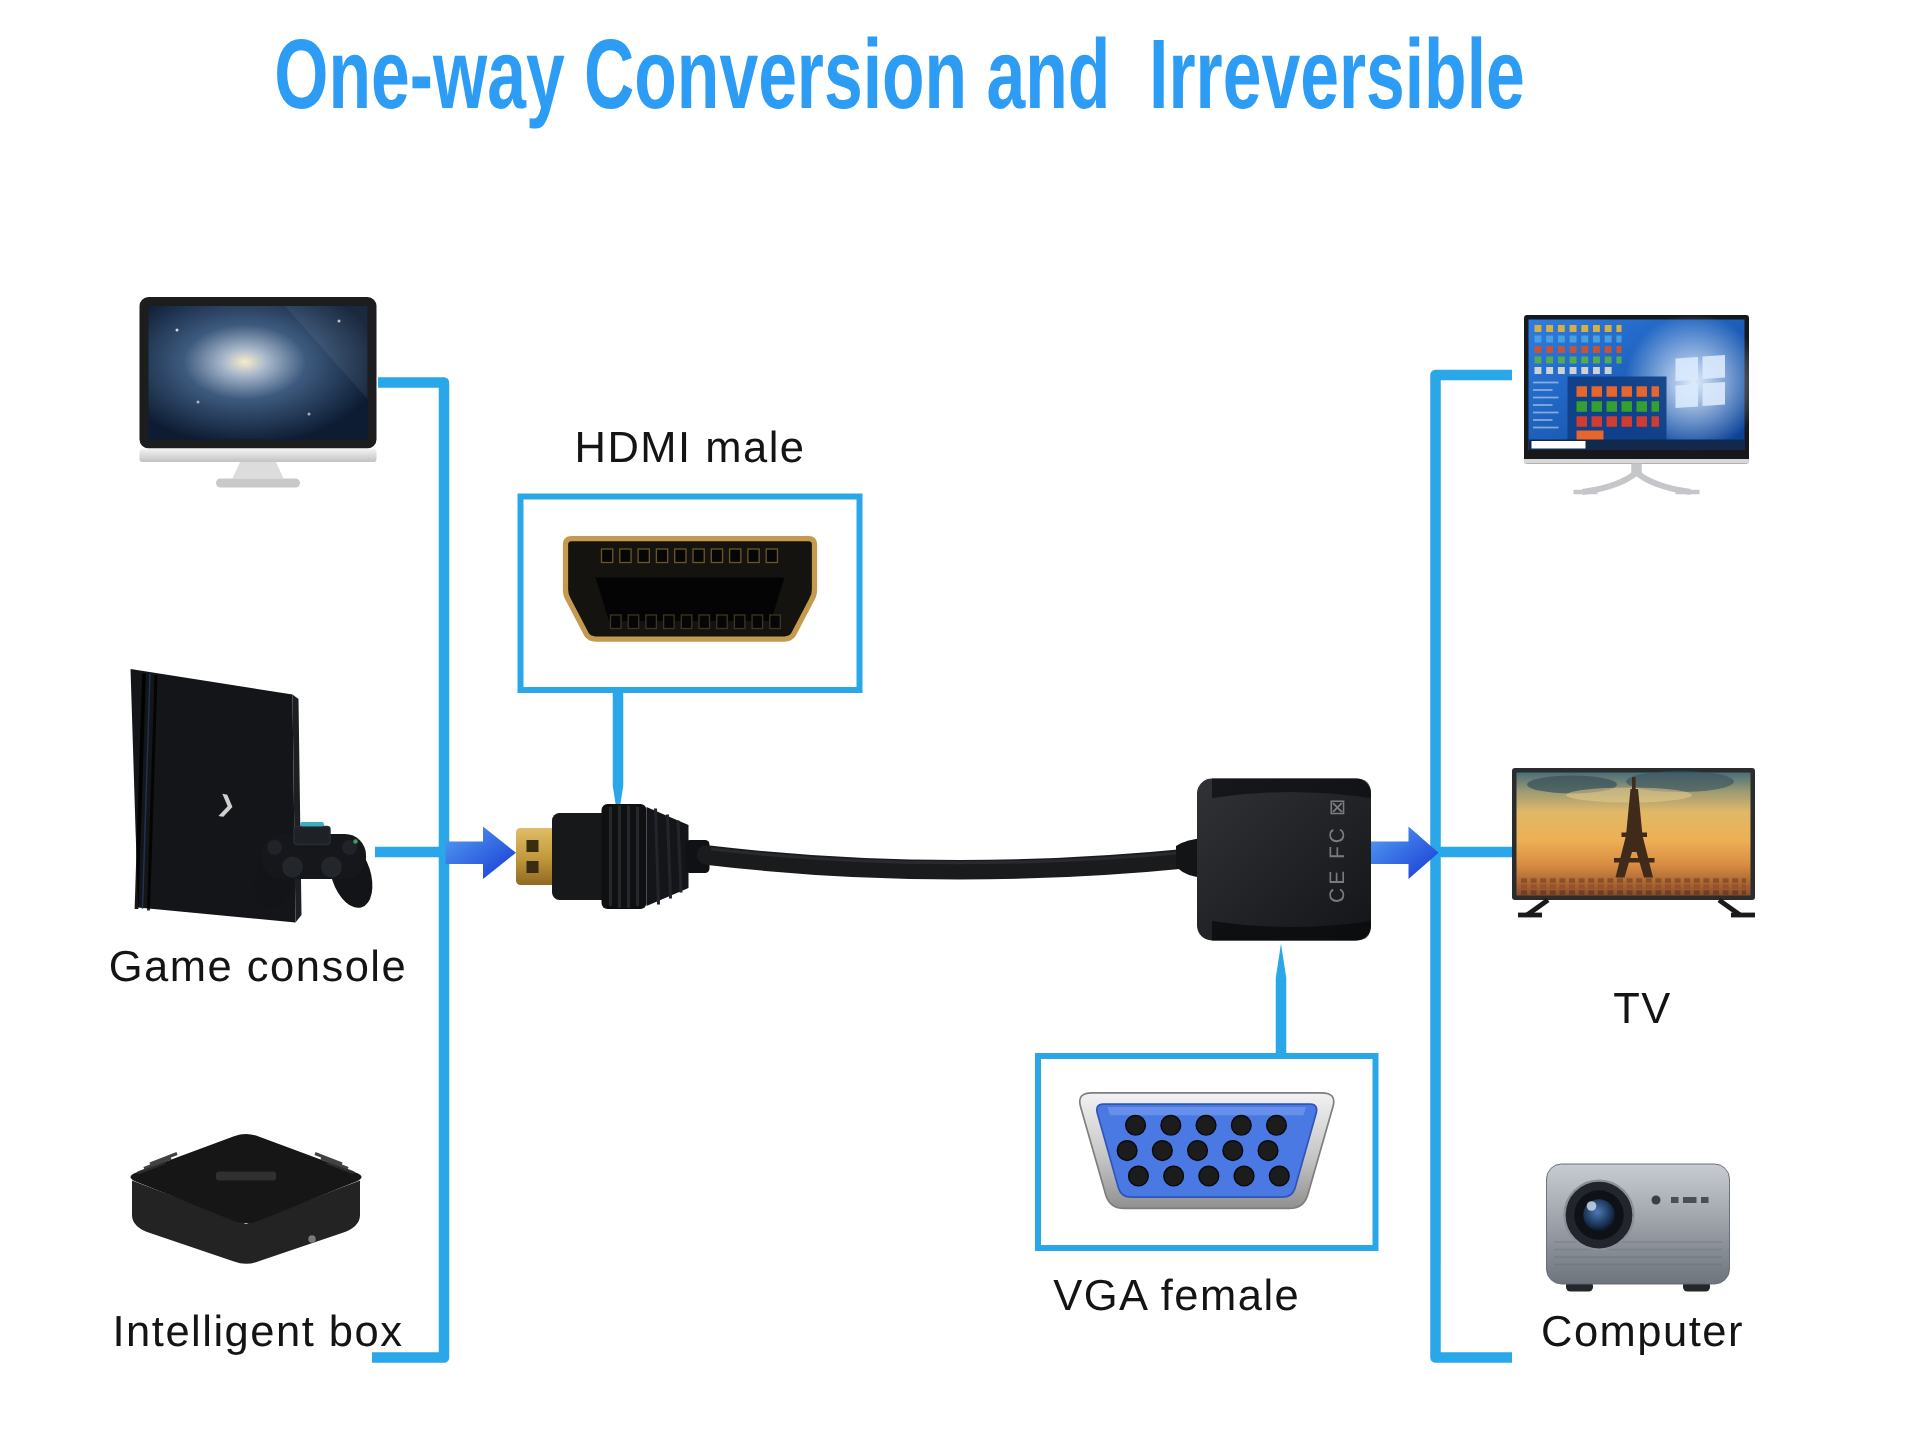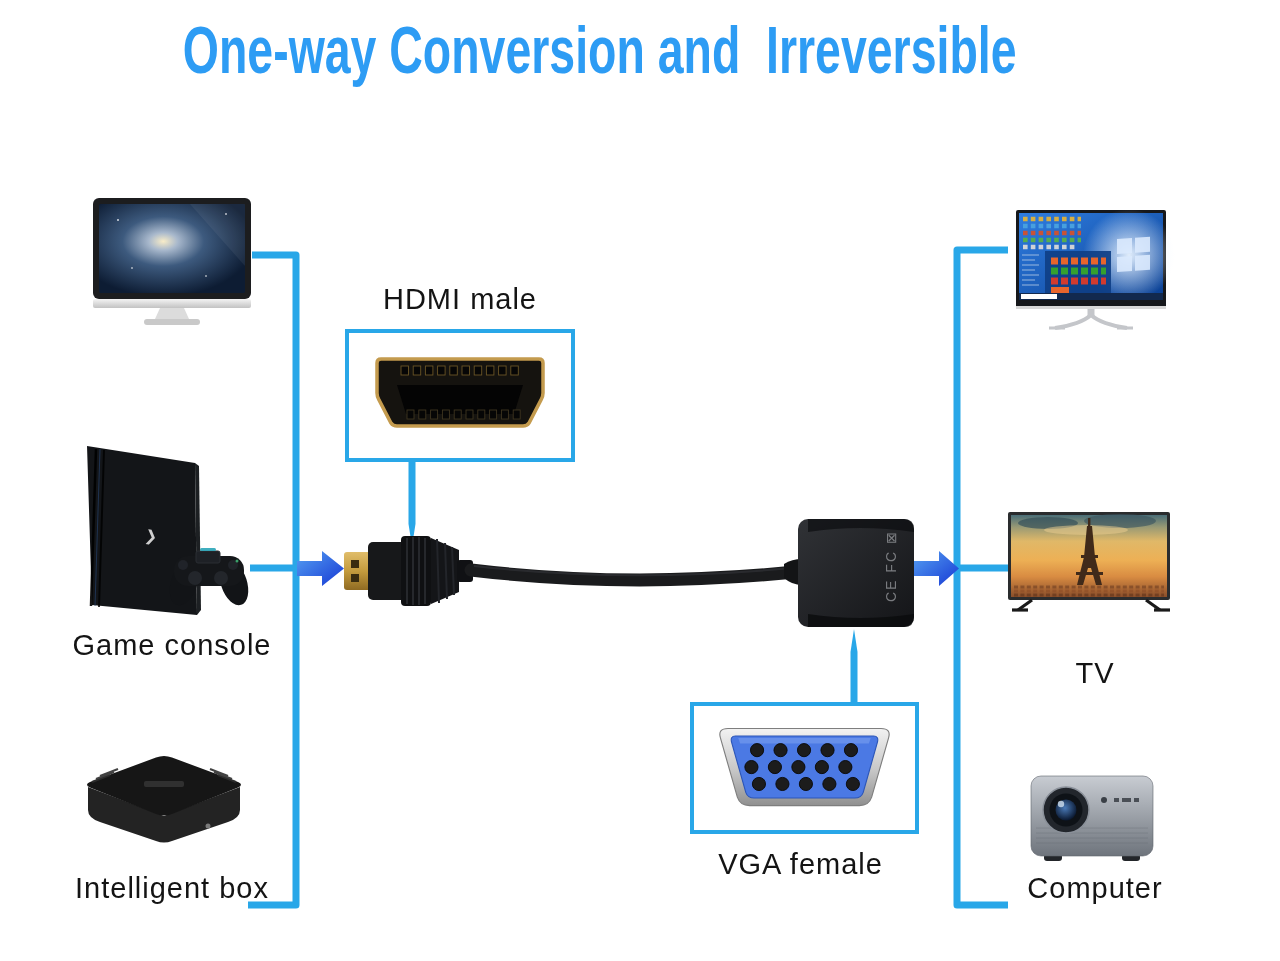--- a/index.html
+++ b/index.html
@@ -246,21 +246,21 @@
             <circle cx="158" cy="65" r="7"></circle>
           <circle cx="66" cy="83" r="7"></circle>
             <circle cx="91" cy="83" r="7"></circle>
             <circle cx="116" cy="83" r="7"></circle>
             <circle cx="141" cy="83" r="7"></circle>
             <circle cx="166" cy="83" r="7"></circle>
         </g>
       </g>
     </svg>
   </div>
-  <div class="dev-label" style="left:686px;top:848px;width:229px;text-align:center;">VGA female</div>
+  <div class="dev-label" style="left:670px;top:848px;width:229px;text-align:center;">VGA female</div>
 
   <div class="fig" style="left:1005px;top:203px;width:170px;height:128px;">
     <svg viewBox="0 0 170 128">
       <defs>
         <linearGradient id="win" x1="0" y1="0" x2="1" y2="1">
           <stop offset="0" stop-color="#2f7de0"></stop>
             <stop offset="1" stop-color="#0a3f92"></stop>
         </linearGradient>
         <radialGradient id="burst" cx="50%" cy="50%" r="50%">
           <stop offset="0" stop-color="#eaf4ff" stop-opacity=".95"></stop>

